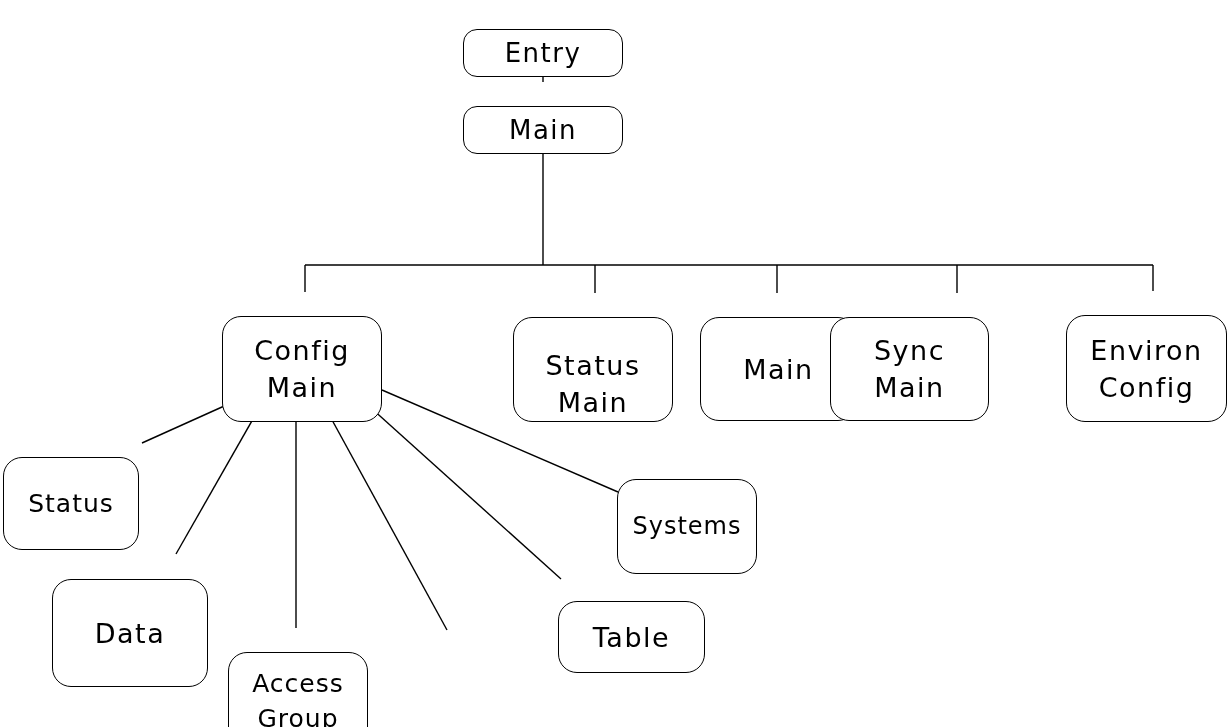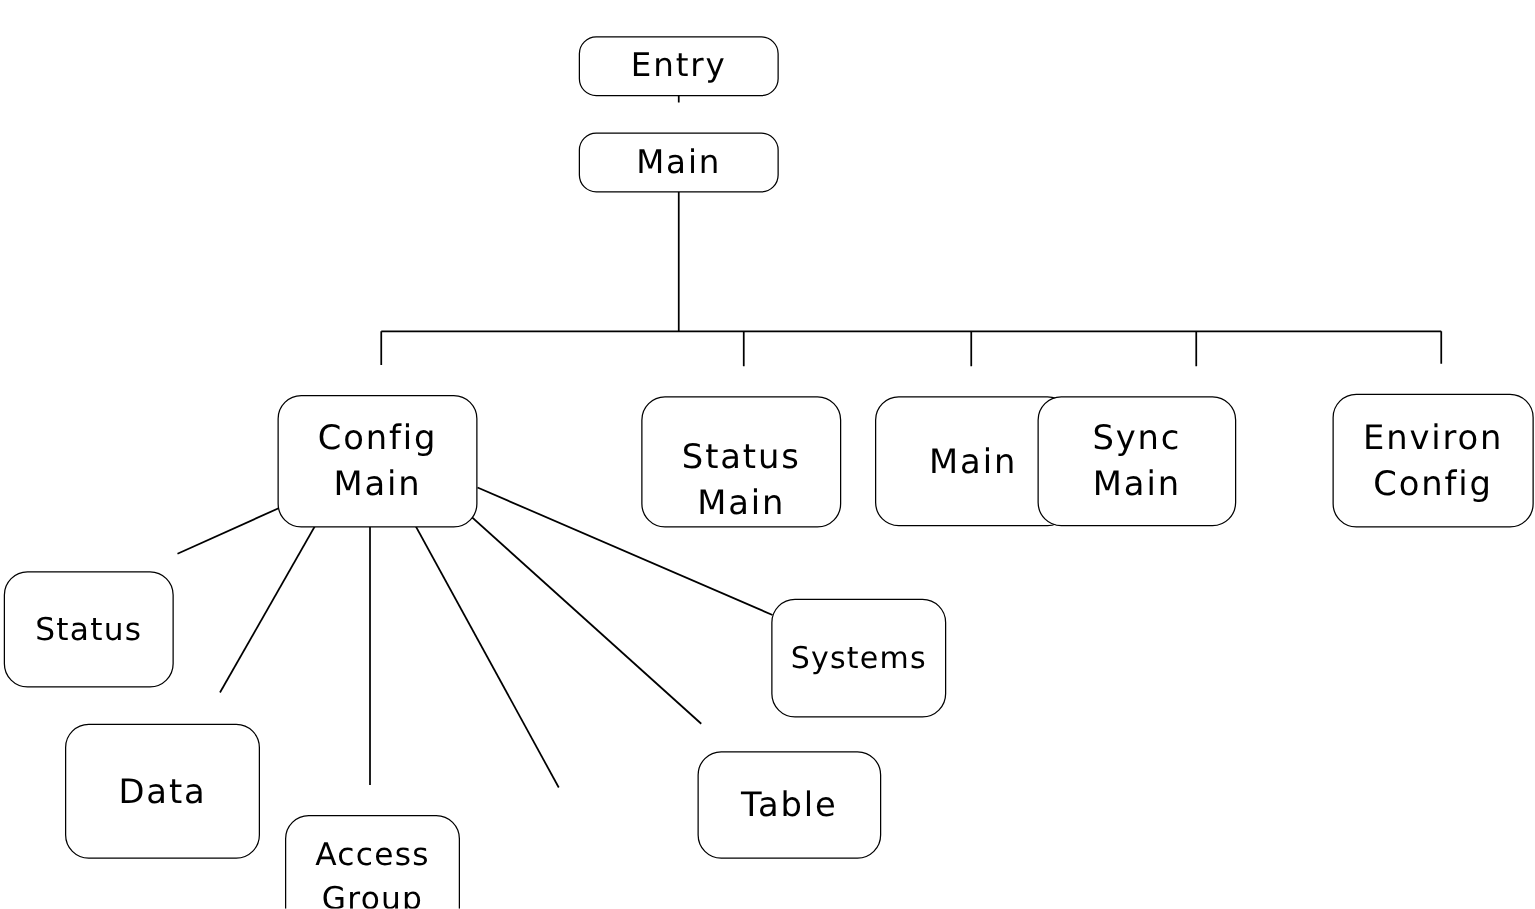--- a/index.html
+++ b/index.html
@@ -99,21 +99,21 @@
   <div class="node" style="left:52px;top:555px;width:156px;height:108px;">
     <span class="nl">Data</span>
   </div>
 
   <div class="node" style="left:228px;top:628px;width:140px;height:97px;font-size:25px;letter-spacing:1px;line-height:35px;">
     <span class="nl">Access</span>
     <span class="nl">Group</span>
   </div>
 
 
-  <div class="node" style="left:558px;top:577px;width:147px;height:86px;">
+  <div class="node" style="left:558px;top:577px;width:147px;height:72px;">
     <span class="nl">Table</span>
   </div>
 
   <div class="node" style="left:617px;top:455px;width:140px;height:95px;font-size:24px;letter-spacing:1px;">
     <span class="nl">Systems</span>
   </div>
 
 </div>
 
 </body></html>

